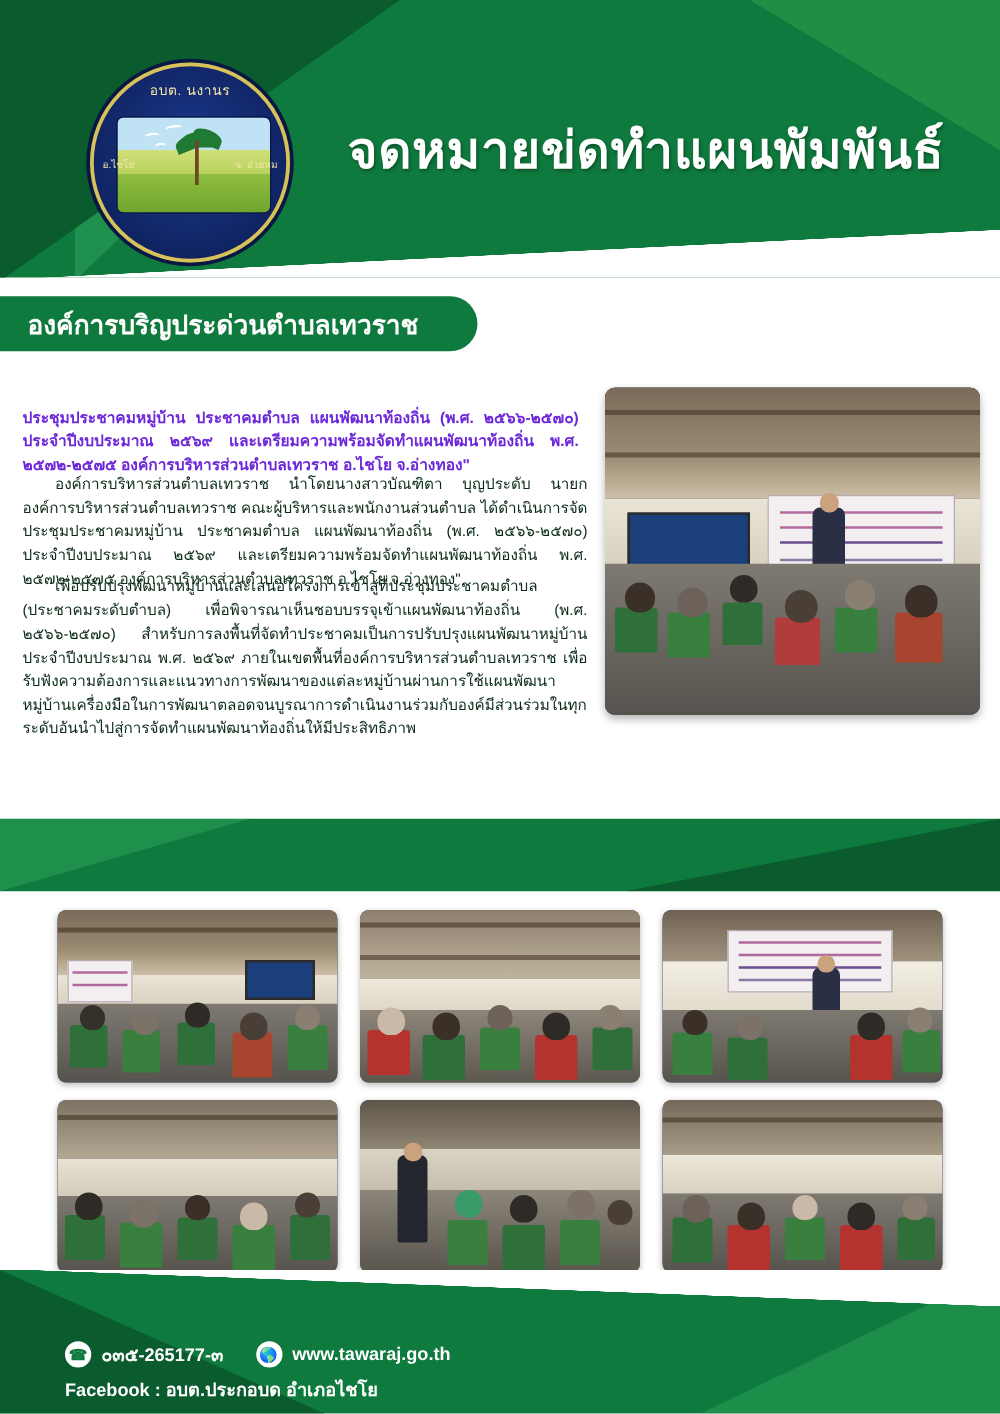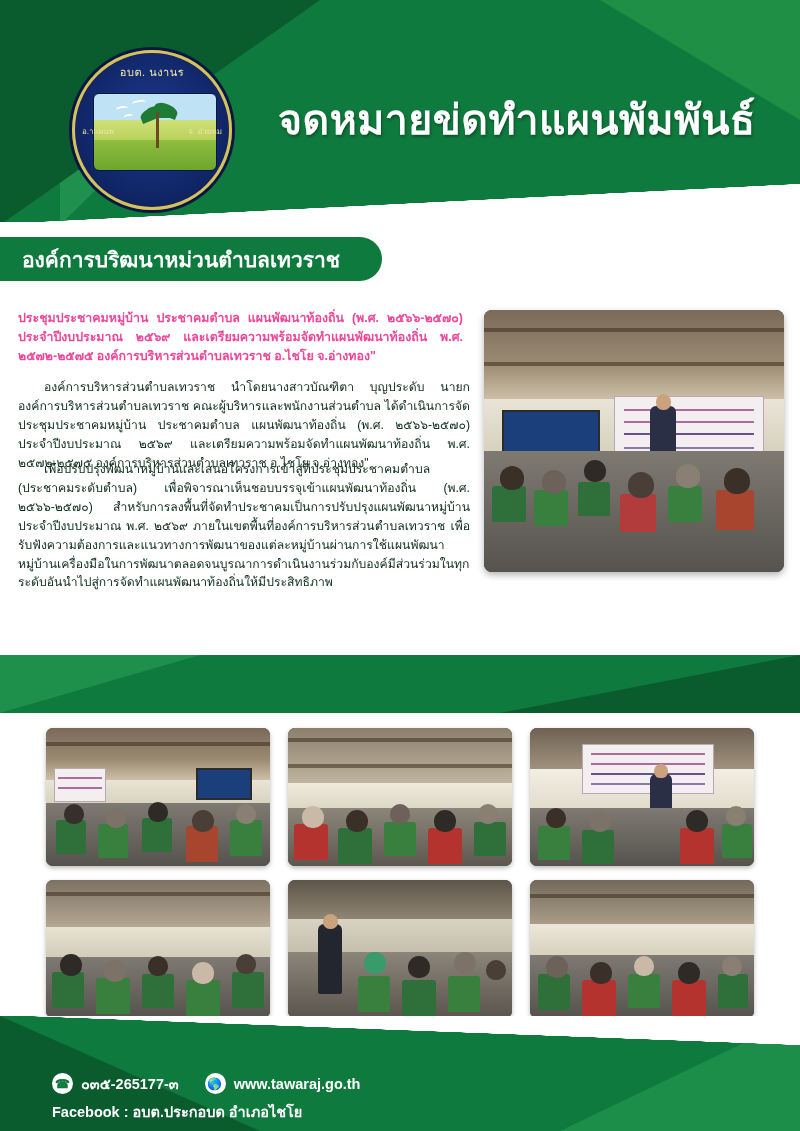--- a/index.html
+++ b/index.html
@@ -131,22 +131,22 @@
     border-radius: 0 22px 22px 0;
     z-index: -1;
   }
 
   
   .body-area {
     position: absolute; top: 300px; left: 0;
     width: 800px; height: 360px;
   }
   .headline {
-    position: absolute; top: 9px; left: 18px; width: 445px;
-    color: #ec4899; font-size: 12.4px; font-weight: bold;
+    position: absolute; top: 25px; left: 18px; width: 445px;
+    color: #6d28d9; font-size: 12.4px; font-weight: bold;
     line-height: 1.55; text-align: justify;
   }
   .para {
     position: absolute; left: 18px; width: 452px;
     color: #0b2b18; font-size: 12.2px; line-height: 1.55;
     text-align: justify; text-indent: 26px;
   }
   #p1 { top: 78px; }
   #p2 { top: 160px; }
   #p3 { top: 285px; }
@@ -272,33 +272,33 @@
       <div class="logo-ring-text-top">อบต. นงานร</div>
       <div class="logo-scene">
         <div class="bird b1"></div>
         <div class="bird b2"></div>
         <div class="bird b3"></div>
         <div class="palm-leaf c"></div>
         <div class="palm-leaf b"></div>
         <div class="palm-leaf"></div>
         <div class="palm-trunk"></div>
       </div>
-      <div class="logo-side-l">อ.าแผนพ</div>
+      <div class="logo-side-l">อ.ไชโย</div>
       <div class="logo-side-r">จ. อ่วยหม</div>
     </div>
 
     <div class="title-block">
       <div class="main-title">จดหมายข่ดทำแผนพัมพันธ์</div>
     </div>
     <div class="hdr-bottom-wedge"></div>
   </div>
 
   <div class="org-banner-shadow"></div>
   <div class="org-banner">
-    <span>องค์การบริฒนาหม่วนตำบลเทวราช</span>
+    <span>องค์การบริญประด่วนตำบลเทวราช</span>
   </div>
 
   <div class="body-area">
     <div class="headline">ประชุมประชาคมหมู่บ้าน ประชาคมตำบล แผนพัฒนาท้องถิ่น (พ.ศ. ๒๕๖๖-๒๕๗๐) ประจำปีงบประมาณ ๒๕๖๙ และเตรียมความพร้อมจัดทำแผนพัฒนาท้องถิ่น พ.ศ. ๒๕๗๒-๒๕๗๕ องค์การบริหารส่วนตำบลเทวราช อ.ไชโย จ.อ่างทอง"</div>
     <div class="para" id="p1">องค์การบริหารส่วนตำบลเทวราช นำโดยนางสาวบัณฑิตา บุญประดับ นายกองค์การบริหารส่วนตำบลเทวราช คณะผู้บริหารและพนักงานส่วนตำบล ได้ดำเนินการจัดประชุมประชาคมหมู่บ้าน ประชาคมตำบล แผนพัฒนาท้องถิ่น (พ.ศ. ๒๕๖๖-๒๕๗๐) ประจำปีงบประมาณ ๒๕๖๙ และเตรียมความพร้อมจัดทำแผนพัฒนาท้องถิ่น พ.ศ. ๒๕๗๒-๒๕๗๕ องค์การบริหารส่วนตำบลเทวราช อ.ไชโย จ.อ่างทอง"</div>
     <div class="para" id="p2">เพื่อปรับปรุงพัฒนาหมู่บ้านและเสนอโครงการเข้าสู่ที่ประชุมประชาคมตำบล (ประชาคมระดับตำบล) เพื่อพิจารณาเห็นชอบบรรจุเข้าแผนพัฒนาท้องถิ่น (พ.ศ. ๒๕๖๖-๒๕๗๐) สำหรับการลงพื้นที่จัดทำประชาคมเป็นการปรับปรุงแผนพัฒนาหมู่บ้าน ประจำปีงบประมาณ พ.ศ. ๒๕๖๙ ภายในเขตพื้นที่องค์การบริหารส่วนตำบลเทวราช เพื่อรับฟังความต้องการและแนวทางการพัฒนาของแต่ละหมู่บ้านผ่านการใช้แผนพัฒนาหมู่บ้านเครื่องมือในการพัฒนาตลอดจนบูรณาการดำเนินงานร่วมกับองค์มีส่วนร่วมในทุกระดับอันนำไปสู่การจัดทำแผนพัฒนาท้องถิ่นให้มีประสิทธิภาพ</div>
 
     <div class="photo-main">
       <div class="scene">
         <div class="sc-ceiling"></div>

